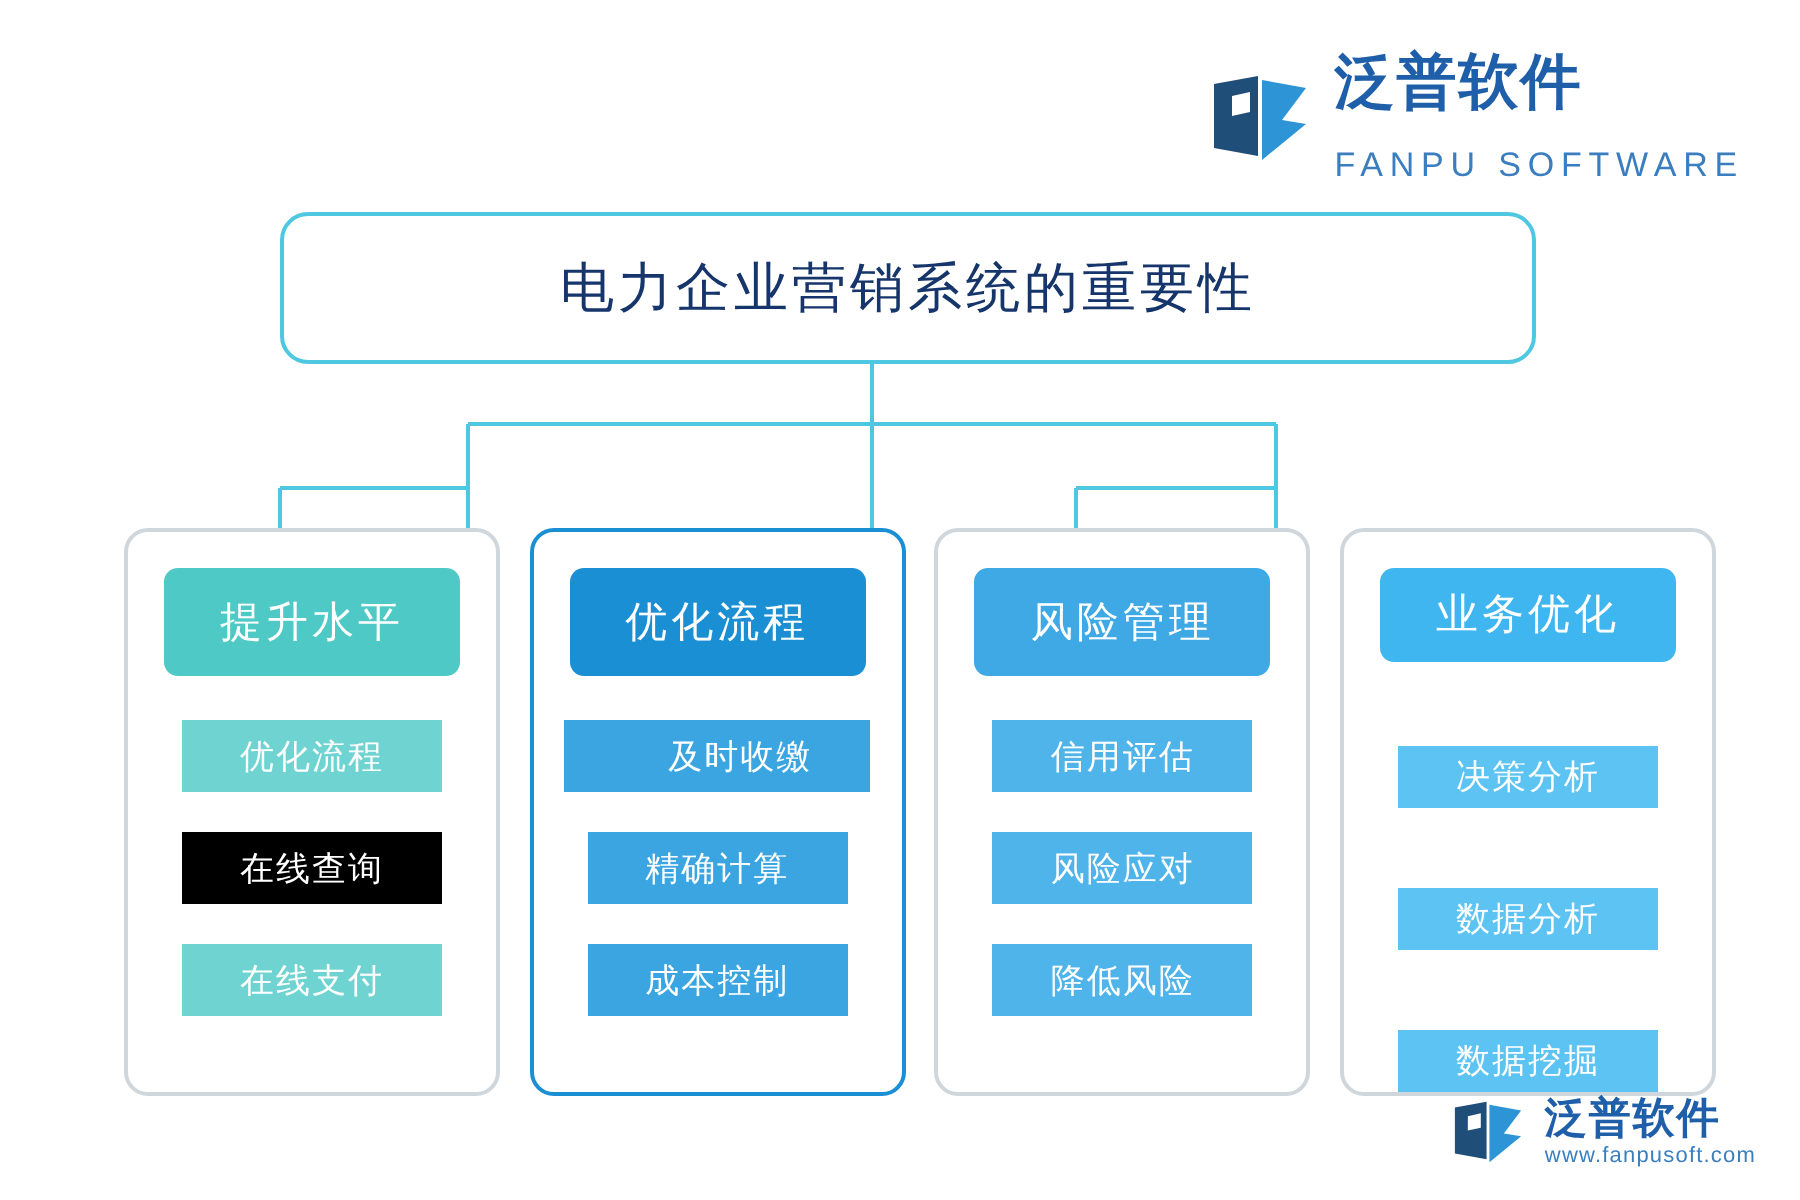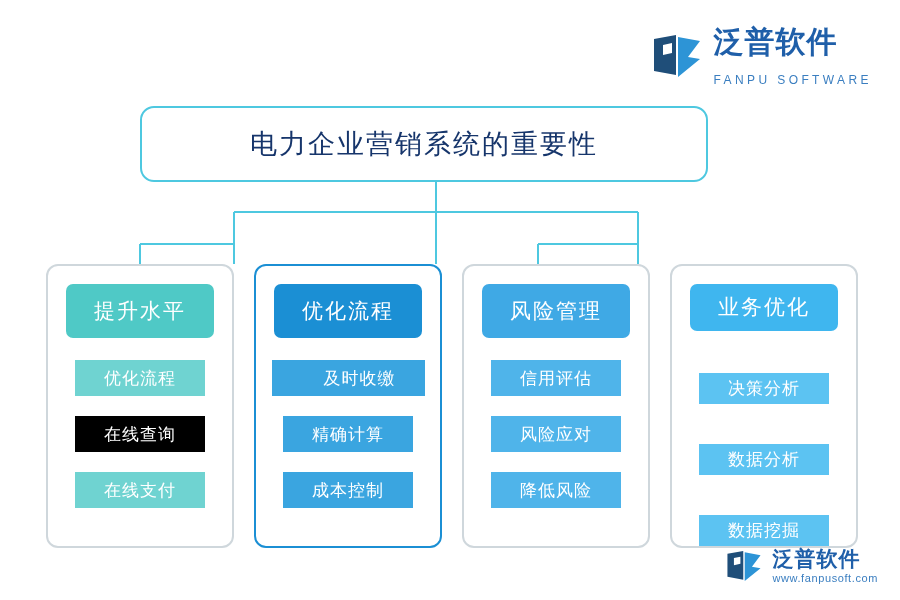--- a/index.html
+++ b/index.html
@@ -37,32 +37,32 @@
   .brand-name {
     font-family: "DejaVu Sans", sans-serif;
     font-size: 30px;
     font-weight: bold;
     color: #1f5fa9;
     letter-spacing: 1px;
     line-height: 1.05;
   }
   .brand-sub {
     font-family: "Liberation Sans", sans-serif;
-    font-size: 12px;
+    font-size: 17px;
     color: #3a7ec0;
     letter-spacing: 3.4px;
     margin-top: 15px;
   }
 
   
   .title-box {
     position: absolute;
     left: 140px;
     top: 106px;
-    width: 568px;
+    width: 628px;
     height: 76px;
     border: 2px solid #4ec8e0;
     border-radius: 14px;
     background: #ffffff;
     display: flex;
     align-items: center;
     justify-content: center;
     box-sizing: border-box;
   }
   .title-text {
@@ -195,21 +195,21 @@
     <path d="M638 212 L638 264"></path>
     <path d="M140 244 L140 264"></path>
     <path d="M140 244 L234 244"></path>
     <path d="M538 244 L538 264"></path>
     <path d="M538 244 L638 244"></path>
   </g>
 </svg>
 
 <div class="columns">
 
-  <div class="column" style="border-color: rgb(207, 215, 220);">
+  <div class="column" style="border-color: rgb(207, 215, 220); margin-left: 16px;">
     <div class="col-head" style="background: rgb(79, 201, 198);">提升水平</div>
     <div class="col-item" style="background: rgb(111, 211, 209);">优化流程</div>
     <div class="col-item" style="background: #000000;">在线查询</div>
     <div class="col-item" style="background: rgb(111, 211, 209);">在线支付</div>
   </div>
 
   <div class="column" style="border-color: rgb(27, 143, 212);">
     <div class="col-head" style="background: rgb(27, 143, 212);">优化流程</div>
     <div class="col-item" style="background: rgb(58, 165, 224); padding-left: 23px;">及时收缴</div>
     <div class="col-item" style="background: rgb(58, 165, 224);">精确计算</div>

